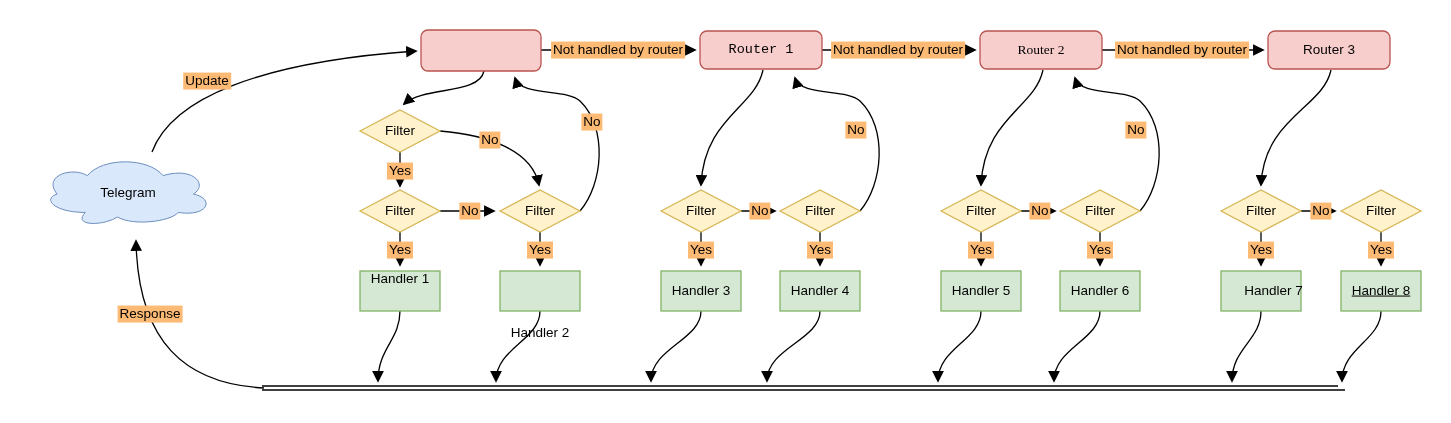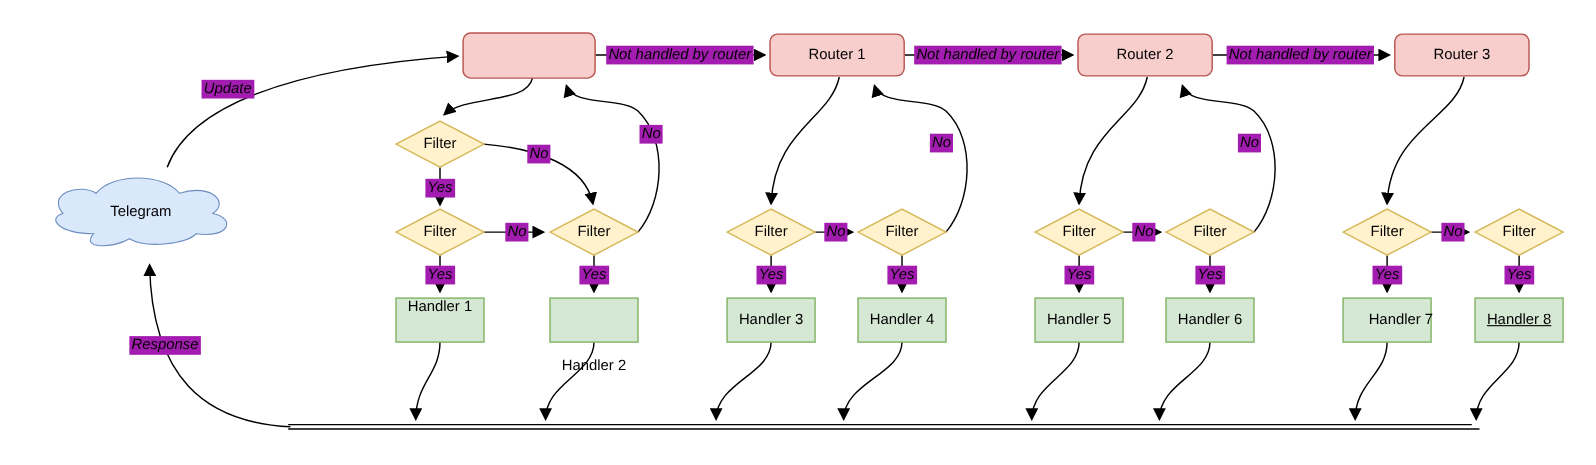--- a/index.html
+++ b/index.html
@@ -15,23 +15,22 @@
   .lbl {
     position: absolute;
     transform: translate(-50%, -50%);
     white-space: nowrap;
     font-size: 13.5px;
     color: #000;
     text-align: center;
     line-height: 1.25;
   }
   .edge-lbl {
-    background: #a21caf;
+    background: #fdba74;
     padding: 0 2px;
-    font-style: italic;
   }
   .node-lbl { font-size: 13.5px; }
 </style>
 </head>
 <body>
 
 <div class="canvas">
 
   <svg width="1451" height="423" viewBox="0 0 1451 423">
     <defs>
@@ -110,22 +109,22 @@
     <rect x="661" y="271" width="80" height="40" stroke-width="1.3" fill="#d5e8d4" stroke="#82b366"></rect>
     <rect x="780" y="271" width="80" height="40" stroke-width="1.3" fill="#d5e8d4" stroke="#82b366"></rect>
     <rect x="941" y="271" width="80" height="40" stroke-width="1.3" fill="#d5e8d4" stroke="#82b366"></rect>
     <rect x="1060" y="271" width="80" height="40" stroke-width="1.3" fill="#d5e8d4" stroke="#82b366"></rect>
     <rect x="1221" y="271" width="80" height="40" stroke-width="1.3" fill="#d5e8d4" stroke="#82b366"></rect>
     <rect x="1341" y="271" width="80" height="40" stroke-width="1.3" fill="#d5e8d4" stroke="#82b366"></rect>
   </svg>
 
   <div class="lbl node-lbl" style="left:128px; top:193px;">Telegram</div>
 
-  <div class="lbl node-lbl" style="left:761px; top:50px;">Router 1</div>
-  <div class="lbl node-lbl" style="left:1041px; top:50px;">Router 2</div>
+  <div class="lbl node-lbl" style="left:761px; top:50px;font-family:Liberation Mono, monospace;">Router 1</div>
+  <div class="lbl node-lbl" style="left:1041px; top:50px;font-family:Liberation Serif, serif;">Router 2</div>
   <div class="lbl node-lbl" style="left:1329px; top:50px;">Router 3</div>
 
   <div class="lbl node-lbl" style="left:400px; top:131px;">Filter</div>
   <div class="lbl node-lbl" style="left:400px; top:211px;">Filter</div>
   <div class="lbl node-lbl" style="left:540px; top:211px;">Filter</div>
   <div class="lbl node-lbl" style="left:701px; top:211px;">Filter</div>
   <div class="lbl node-lbl" style="left:820px; top:211px;">Filter</div>
   <div class="lbl node-lbl" style="left:981px; top:211px;">Filter</div>
   <div class="lbl node-lbl" style="left:1100px; top:211px;">Filter</div>
   <div class="lbl node-lbl" style="left:1261px; top:211px;">Filter</div>

